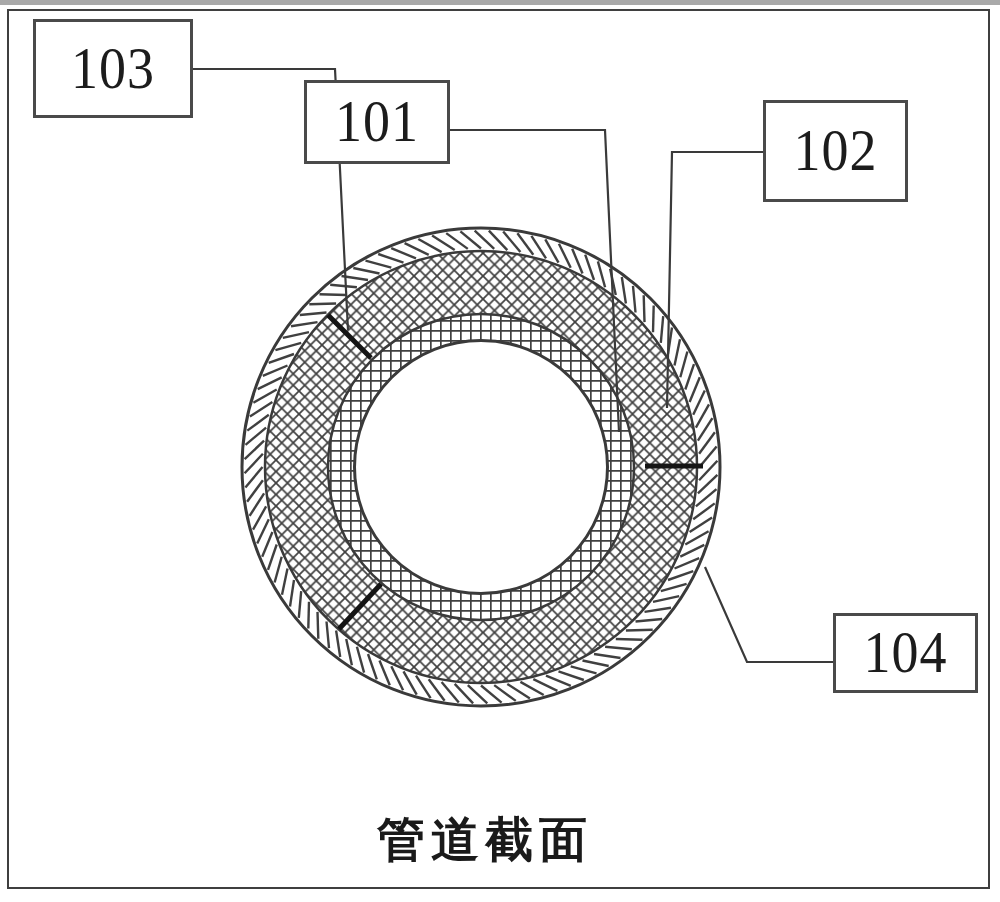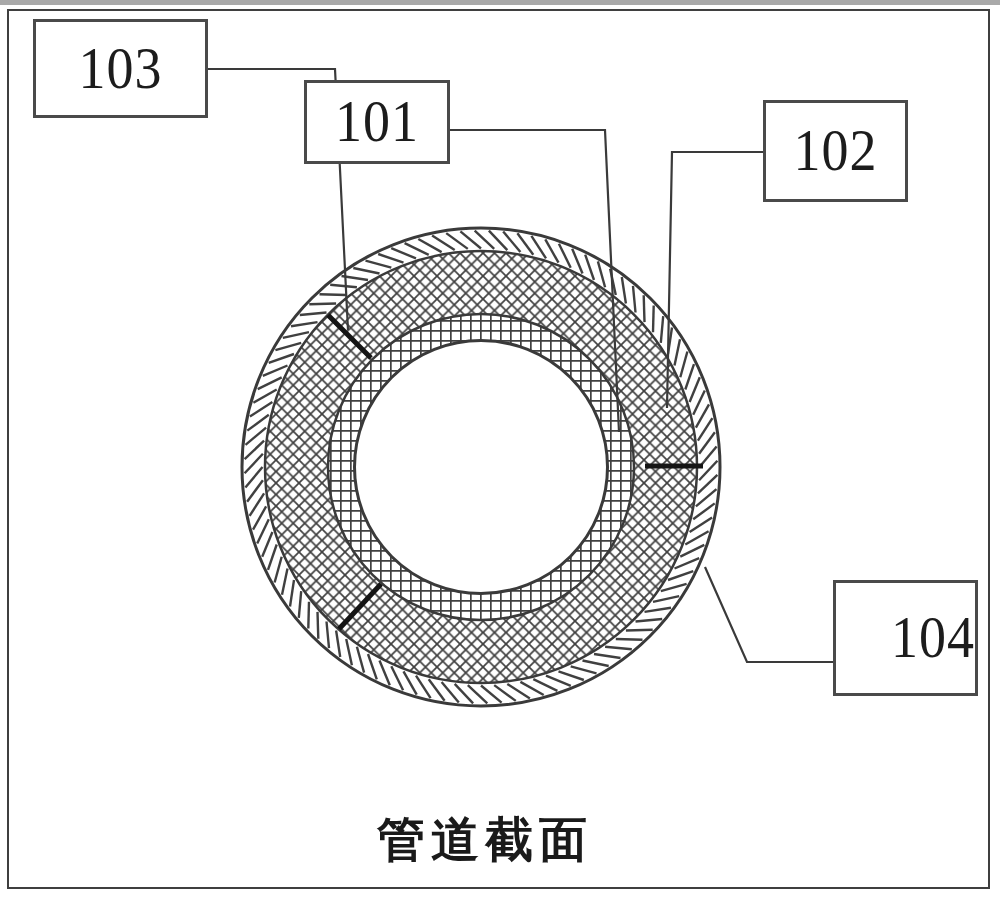--- a/index.html
+++ b/index.html
@@ -19,24 +19,24 @@
   }
   .diagram{ position:absolute; left:0; top:0; }
   .label-box{
     position:absolute; box-sizing:border-box;
     background:var(--paper,#fff);
     border:3px solid #4a4a4a;
     display:flex; align-items:center; justify-content:center;
     font-size:54px; color:#1c1c1c; letter-spacing:1px;
   }
   .label-box span{ transform:scaleY(1.08); }
-  #box-103{ left:33px;  top:19px;  width:175px; height:99px;justify-content:center;  }
+  #box-103{ left:33px;  top:19px;  width:160px; height:99px;justify-content:center;  }
   #box-101{ left:304px; top:80px;  width:146px; height:84px; }
   #box-102{ left:763px; top:100px; width:145px; height:102px;justify-content:center; }
-  #box-104{ left:833px; top:580px; width:145px; height:116px;justify-content:flex-end; }
+  #box-104{ left:833px; top:613px; width:145px; height:80px; }
   .caption{
     position:absolute; left:-15px; top:808px; width:1000px;
     text-align:center; font-size:48px; color:#1a1a1a;
     letter-spacing:6px; font-weight:bold;
   }
 </style>
 </head>
 <body>
 
 <div class="page">

